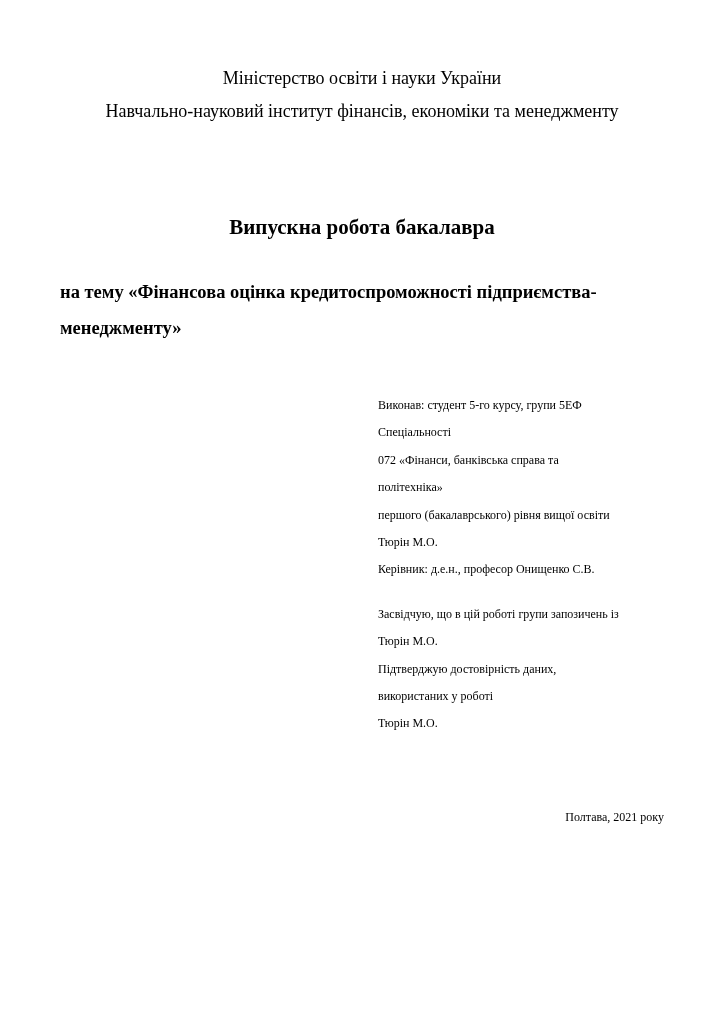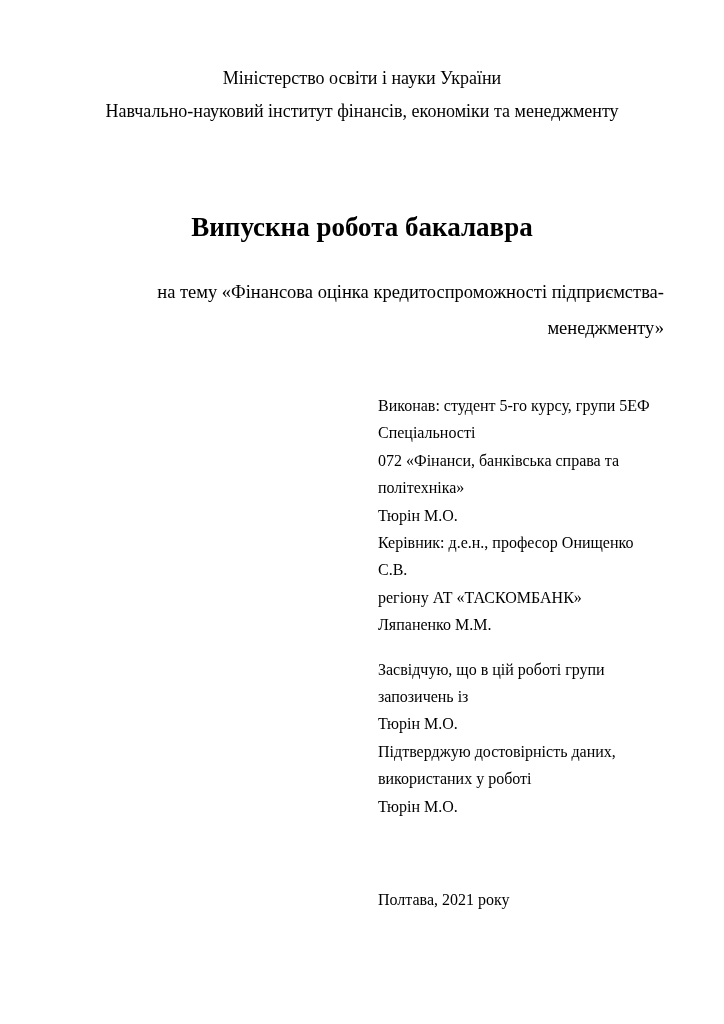--- a/index.html
+++ b/index.html
@@ -23,50 +23,51 @@
     text-align: center;
   }
   .header-line {
     font-size: 18px;
     line-height: 33px;
     white-space: nowrap;
   }
   .doc-title {
     margin: 86px 0 0 0;
     text-align: center;
-    font-size: 27px;
+    font-size: 21px;
     font-weight: bold;
     line-height: 26px;
   }
   .topic-block {
     margin-top: 34px;
-    text-align: right;
-    font-weight: normal;
+    text-align: left;
+    font-weight: bold;
   }
   .topic-line {
     font-size: 18.5px;
     line-height: 36px;
   }
   .details-block {
     margin-top: 46px;
     margin-left: 318px;
     margin-right: 10px;
   }
   .detail-line, .attest-line, .footer-line {
-    font-size: 16px;
+    font-size: 12px;
     line-height: 27.4px;
   }
   .attestation-block {
     margin-top: 17px;
     margin-left: 318px;
     margin-right: 10px;
   }
   .footer-block {
     margin-top: 66px;
     margin-left: 318px;
+    text-align: right;
   }
 </style>
 </head>
 <body>
 
 <div class="page">
 
   <div class="header-block">
     <div class="header-line">Міністерство освіти і науки України</div>
     <div class="header-line">Навчально-науковий інститут фінансів, економіки та менеджменту</div>
@@ -77,23 +78,23 @@
   <div class="topic-block">
     <div class="topic-line">на тему «Фінансова оцінка кредитоспроможності підприємства-</div>
     <div class="topic-line">менеджменту»</div>
   </div>
 
   <div class="details-block">
     <div class="detail-line">Виконав: студент 5-го курсу, групи 5ЕФ</div>
     <div class="detail-line">Спеціальності</div>
     <div class="detail-line">072 «Фінанси, банківська справа та</div>
     <div class="detail-line">політехніка»</div>
+    <div class="detail-line">першого (бакалаврського) рівня вищої освіти</div>
     <div class="detail-line">Тюрін М.О.</div>
     <div class="detail-line">Керівник: д.е.н., професор Онищенко С.В.</div>
-    <div class="detail-line">регіону АТ «ТАСКОМБАНК» Ляпаненко М.М.</div>
   </div>
 
   <div class="attestation-block">
     <div class="attest-line">Засвідчую, що в цій роботі групи запозичень із</div>
     <div class="attest-line">Тюрін М.О.</div>
     <div class="attest-line">Підтверджую достовірність даних,</div>
     <div class="attest-line">використаних у роботі</div>
     <div class="attest-line">Тюрін М.О.</div>
   </div>
 

